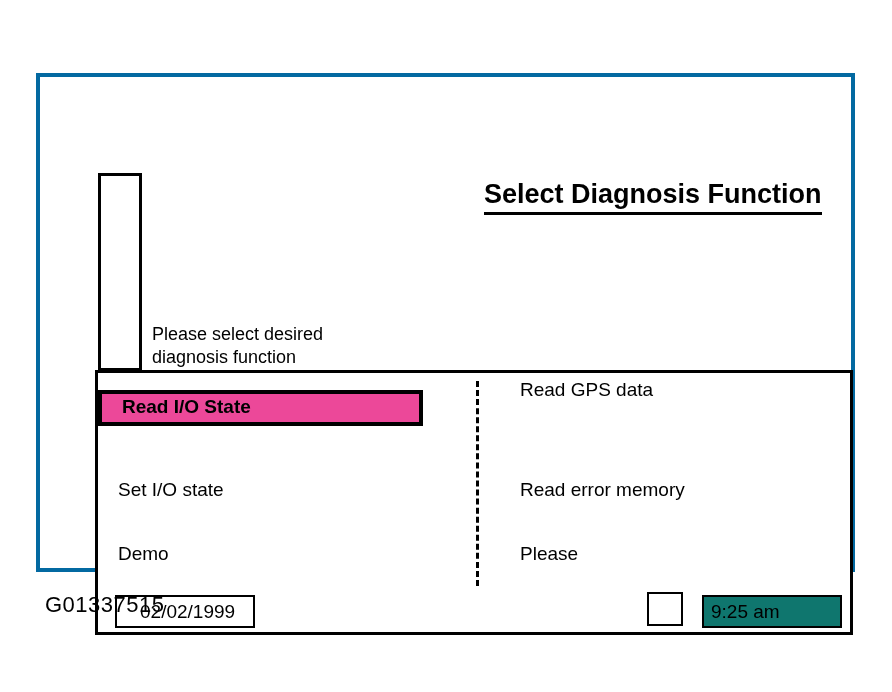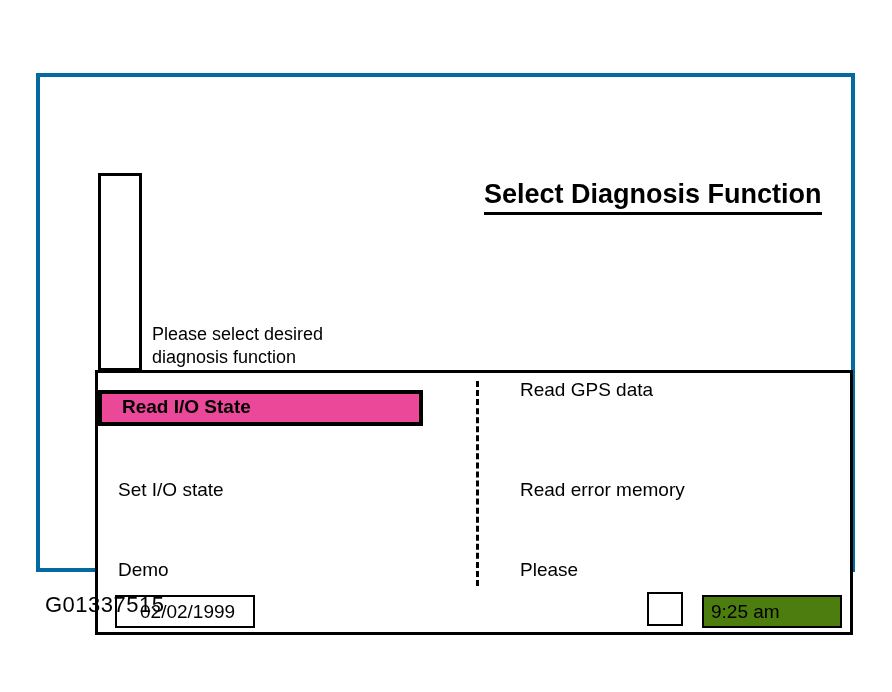--- a/index.html
+++ b/index.html
@@ -101,21 +101,21 @@
     font-size: 19px;
     line-height: 22px;
     white-space: nowrap;
     box-sizing: border-box;
   }
   .menu-item .menu-label { display: inline-block; }
 
   
   .row-0 { top: 4px;   }
   .row-1 { top: 88px; margin-top: 16px;  }
-  .row-2 { top: 168px; margin-top: 16px; }
+  .row-2 { top: 168px; }
 
   
   #menu-col-left .menu-item  { left: 0px;  padding-left: 20px; padding-top: 2px; }
   #menu-col-right .menu-item { left: 0px;  padding-left: 22px; padding-top: 2px; }
 
   
   .menu-item.selected {
     left: -3px;
     top: 17px;
     width: 325px;
@@ -155,21 +155,21 @@
     position: absolute;
     left: 604px;
     top: 222px;
     width: 140px;
     height: 33px;
     border: 2px solid #000;
     box-sizing: border-box;
     font-size: 19px;
     line-height: 29px;
     padding-left: 7px;
-    background: #4d7c0f;
+    background: #0f766e;
   }
 
   
   #figure-caption {
     position: absolute;
     left: 36px;
     top: 592px;
     font-size: 22px;
     line-height: 26px;
     letter-spacing: 0.5px;

